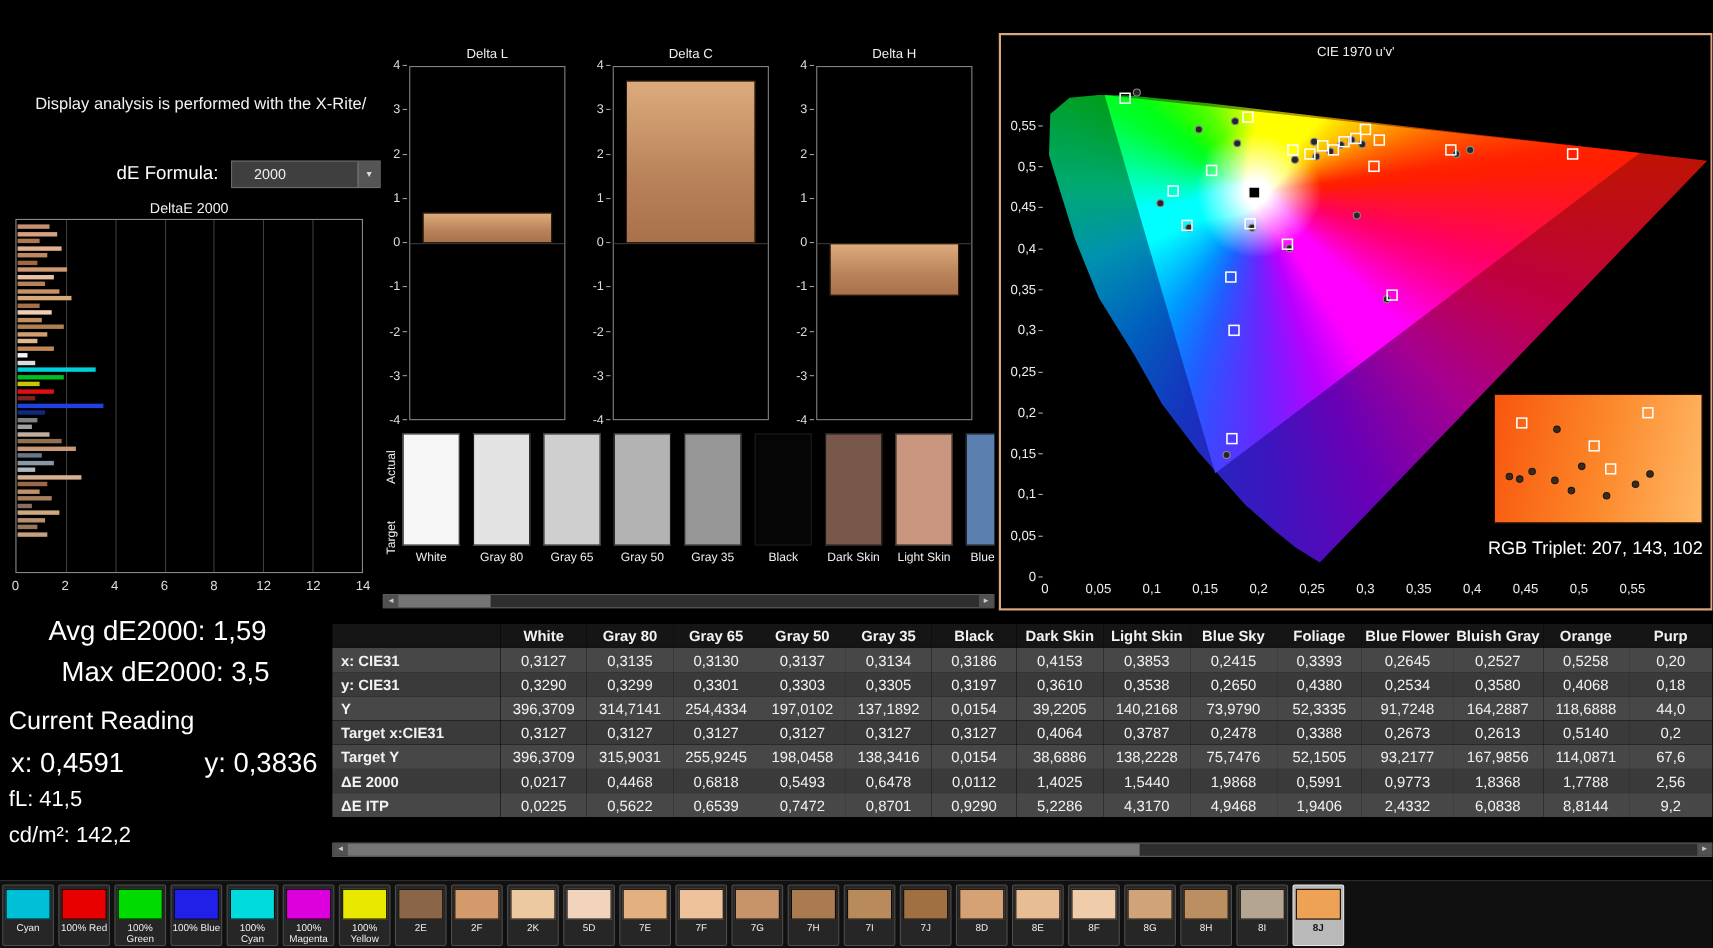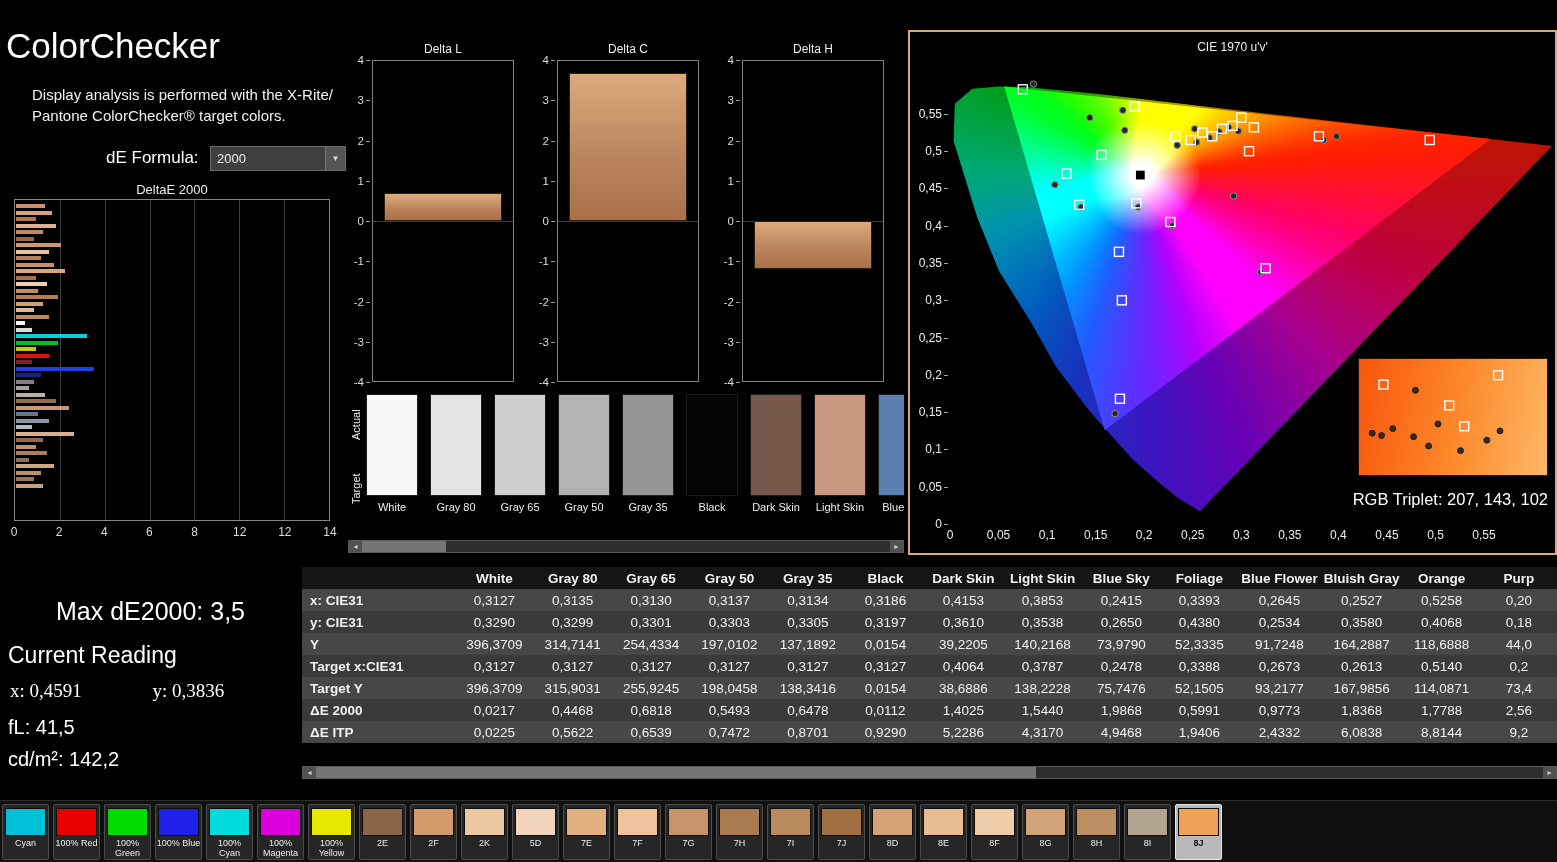--- a/index.html
+++ b/index.html
@@ -6,21 +6,21 @@
 html,body{background:#000;}
 #screen{position:relative;width:1557px;height:862px;background:#000;overflow:hidden;
  font-family:"Liberation Sans",sans-serif;color:#fff;}
 
 
 .app-title{position:absolute;left:6px;top:26px;font-size:35px;color:#fff;}
 .app-desc{position:absolute;left:32px;top:84px;font-size:15px;line-height:21px;color:#f2f2f2;}
 .formula-label{position:absolute;left:106px;top:148px;font-size:17px;}
 .dropdown{position:absolute;left:210px;top:146px;width:136px;height:25px;background:#3f3f3f;
  border:1px solid #6a6a6a;display:flex;align-items:center;cursor:pointer;}
-.dropdown .dd-value{flex:1;font-size:13px;padding-left:6px;color:#eee;}
+.dropdown .dd-value{flex:1;font-size:13px;padding-left:20px;color:#eee;}
 .dropdown .dd-arrow{width:20px;height:23px;background:#555;border-left:1px solid #777;
  font-size:8px;display:flex;align-items:center;justify-content:center;color:#ddd;}
 
 
 .deltae-wrap{position:absolute;left:14px;top:182px;width:316px;height:360px;}
 .deltae-title{width:316px;text-align:center;font-size:13px;color:#eee;}
 .deltae-plot{position:absolute;left:0;top:17px;width:316px;height:322px;border:1px solid #888;background:#000;}
 .vgrid{position:absolute;top:0;bottom:0;width:1px;background:#3c3c3c;}
 .deltae-bars{position:absolute;inset:1px;padding-top:3px;}
 .hbar{height:4px;margin-bottom:2.5px;}
@@ -89,21 +89,21 @@
 .cie-xticks span{position:absolute;top:0;transform:translateX(-50%);font-size:12px;color:#eee;}
 .cie-inset{position:absolute;left:408px;top:300px;width:190px;height:118px;
  background:linear-gradient(100deg,#f8560e 0%,#fc8628 50%,#ffb866 100%);border:1px solid #2a1206;}
 .inset-markers{width:100%;height:100%;}
 .rgb-triplet{position:absolute;right:4px;top:432px;font-size:16.5px;color:#fff;}
 
 
 .stat-avg{position:absolute;left:44px;top:560px;font-size:25px;}
 .stat-max{position:absolute;left:56px;top:597px;font-size:25px;}
 .stat-cur{position:absolute;left:8px;top:642px;font-size:23px;}
-.stat-xy{position:absolute;left:10px;top:680px;font-size:19px;font-family:Liberation Serif, serif;}
+.stat-xy{position:absolute;left:10px;top:680px;font-size:25px;}
 .stat-xy .yv{margin-left:66px;}
 .stat-fl{position:absolute;left:8px;top:716px;font-size:20px;}
 .stat-cd{position:absolute;left:8px;top:748px;font-size:20px;}
 
 
 .table-wrap{position:absolute;left:302px;top:567px;width:1255px;height:198px;overflow:hidden;}
 .table-wrap table{border-collapse:collapse;table-layout:fixed;}
 .table-wrap th,.table-wrap td{height:22px;font-size:13.5px;color:#f2f2f2;text-align:center;
  padding:0 3px;white-space:nowrap;overflow:hidden;}
 .table-wrap thead th{background:#151515;font-weight:bold;}
@@ -119,24 +119,22 @@
 .patch-color{width:41px;height:28px;border:1px solid #0c0c0c;}
 .patch-label{font-size:9px;line-height:10px;text-align:center;margin-top:2px;color:#eee;width:45px;word-wrap:break-word;}
 .patch-btn.selected{background:#b9b9b9;border-color:#e6e6e6;}
 .patch-btn.selected .patch-label{color:#111;font-weight:bold;}
 </style>
 </head>
 <body>
 
 <div id="screen">
 
-  <div class="app-title">ColorChecker</div>
   <div class="app-desc">
     <div>Display analysis is performed with the X-Rite/</div>
-    <div>Pantone ColorChecker® target colors.</div>
   </div>
   <div class="formula-label">dE Formula:</div>
   <div class="dropdown">
     <span class="dd-value">2000</span>
     <span class="dd-arrow">▼</span>
   </div>
 
   <div class="deltae-wrap">
     <div class="deltae-title">DeltaE 2000</div>
     <div class="deltae-plot">
@@ -403,20 +401,21 @@
             <circle class="i-circle" cx="129.20000000000002" cy="82.6" r="3"></circle>
             <circle class="i-circle" cx="142.5" cy="73.16" r="3"></circle>
             <circle class="i-circle" cx="57" cy="31.860000000000003" r="3"></circle>
             <circle class="i-circle" cx="102.60000000000001" cy="93.22" r="3"></circle>
           </svg>
       </div>
       <div class="rgb-triplet">RGB Triplet: 207, 143, 102</div>
     </div>
   </div>
 
+  <div class="stat-avg">Avg dE2000: 1,59</div>
   <div class="stat-max">Max dE2000: 3,5</div>
   <div class="stat-cur">Current Reading</div>
   <div class="stat-xy">
     <span>x: 0,4591</span>
     <span class="yv">y: 0,3836</span>
   </div>
   <div class="stat-fl">fL: 41,5</div>
   <div class="stat-cd">cd/m²: 142,2</div>
 
   <div class="table-wrap">
@@ -534,21 +533,21 @@
             <td>198,0458</td>
             <td>138,3416</td>
             <td>0,0154</td>
             <td>38,6886</td>
             <td>138,2228</td>
             <td>75,7476</td>
             <td>52,1505</td>
             <td>93,2177</td>
             <td>167,9856</td>
             <td>114,0871</td>
-            <td>73,4</td>
+            <td>67,6</td>
           </tr>
           <tr>
             <td class="rowlabel">ΔE 2000</td>
             <td>0,0217</td>
             <td>0,4468</td>
             <td>0,6818</td>
             <td>0,5493</td>
             <td>0,6478</td>
             <td>0,0112</td>
             <td>1,4025</td>

